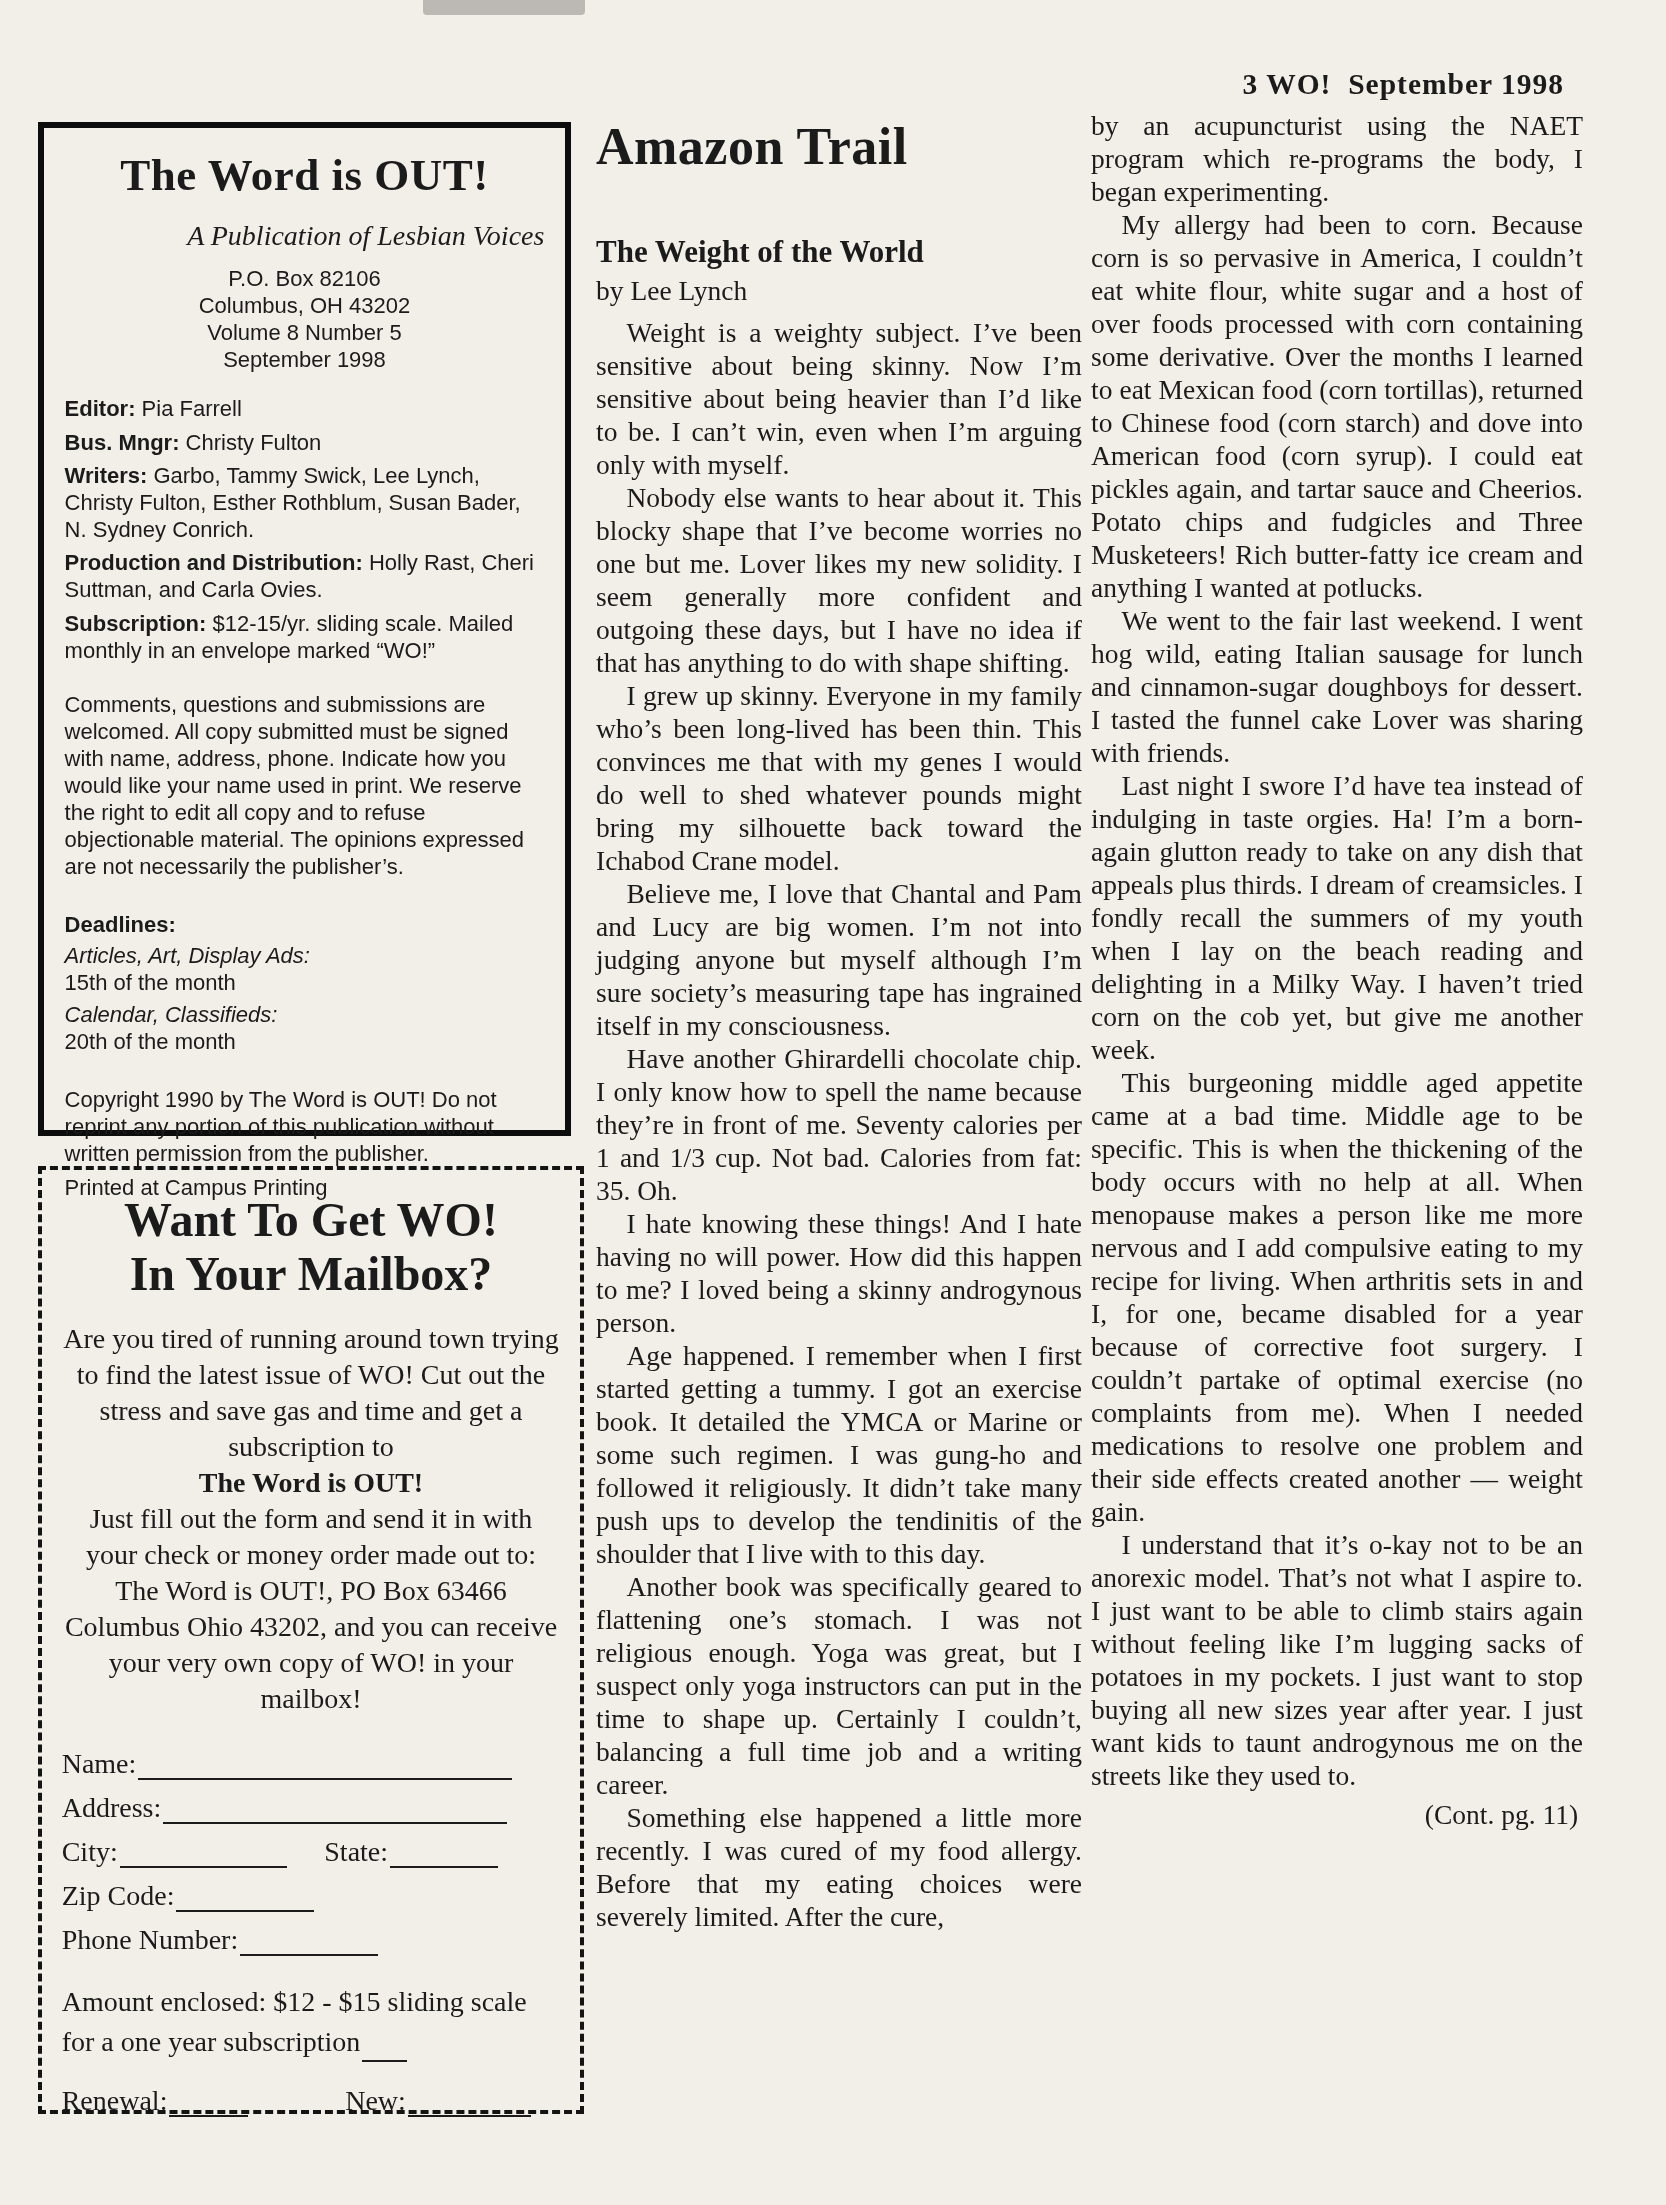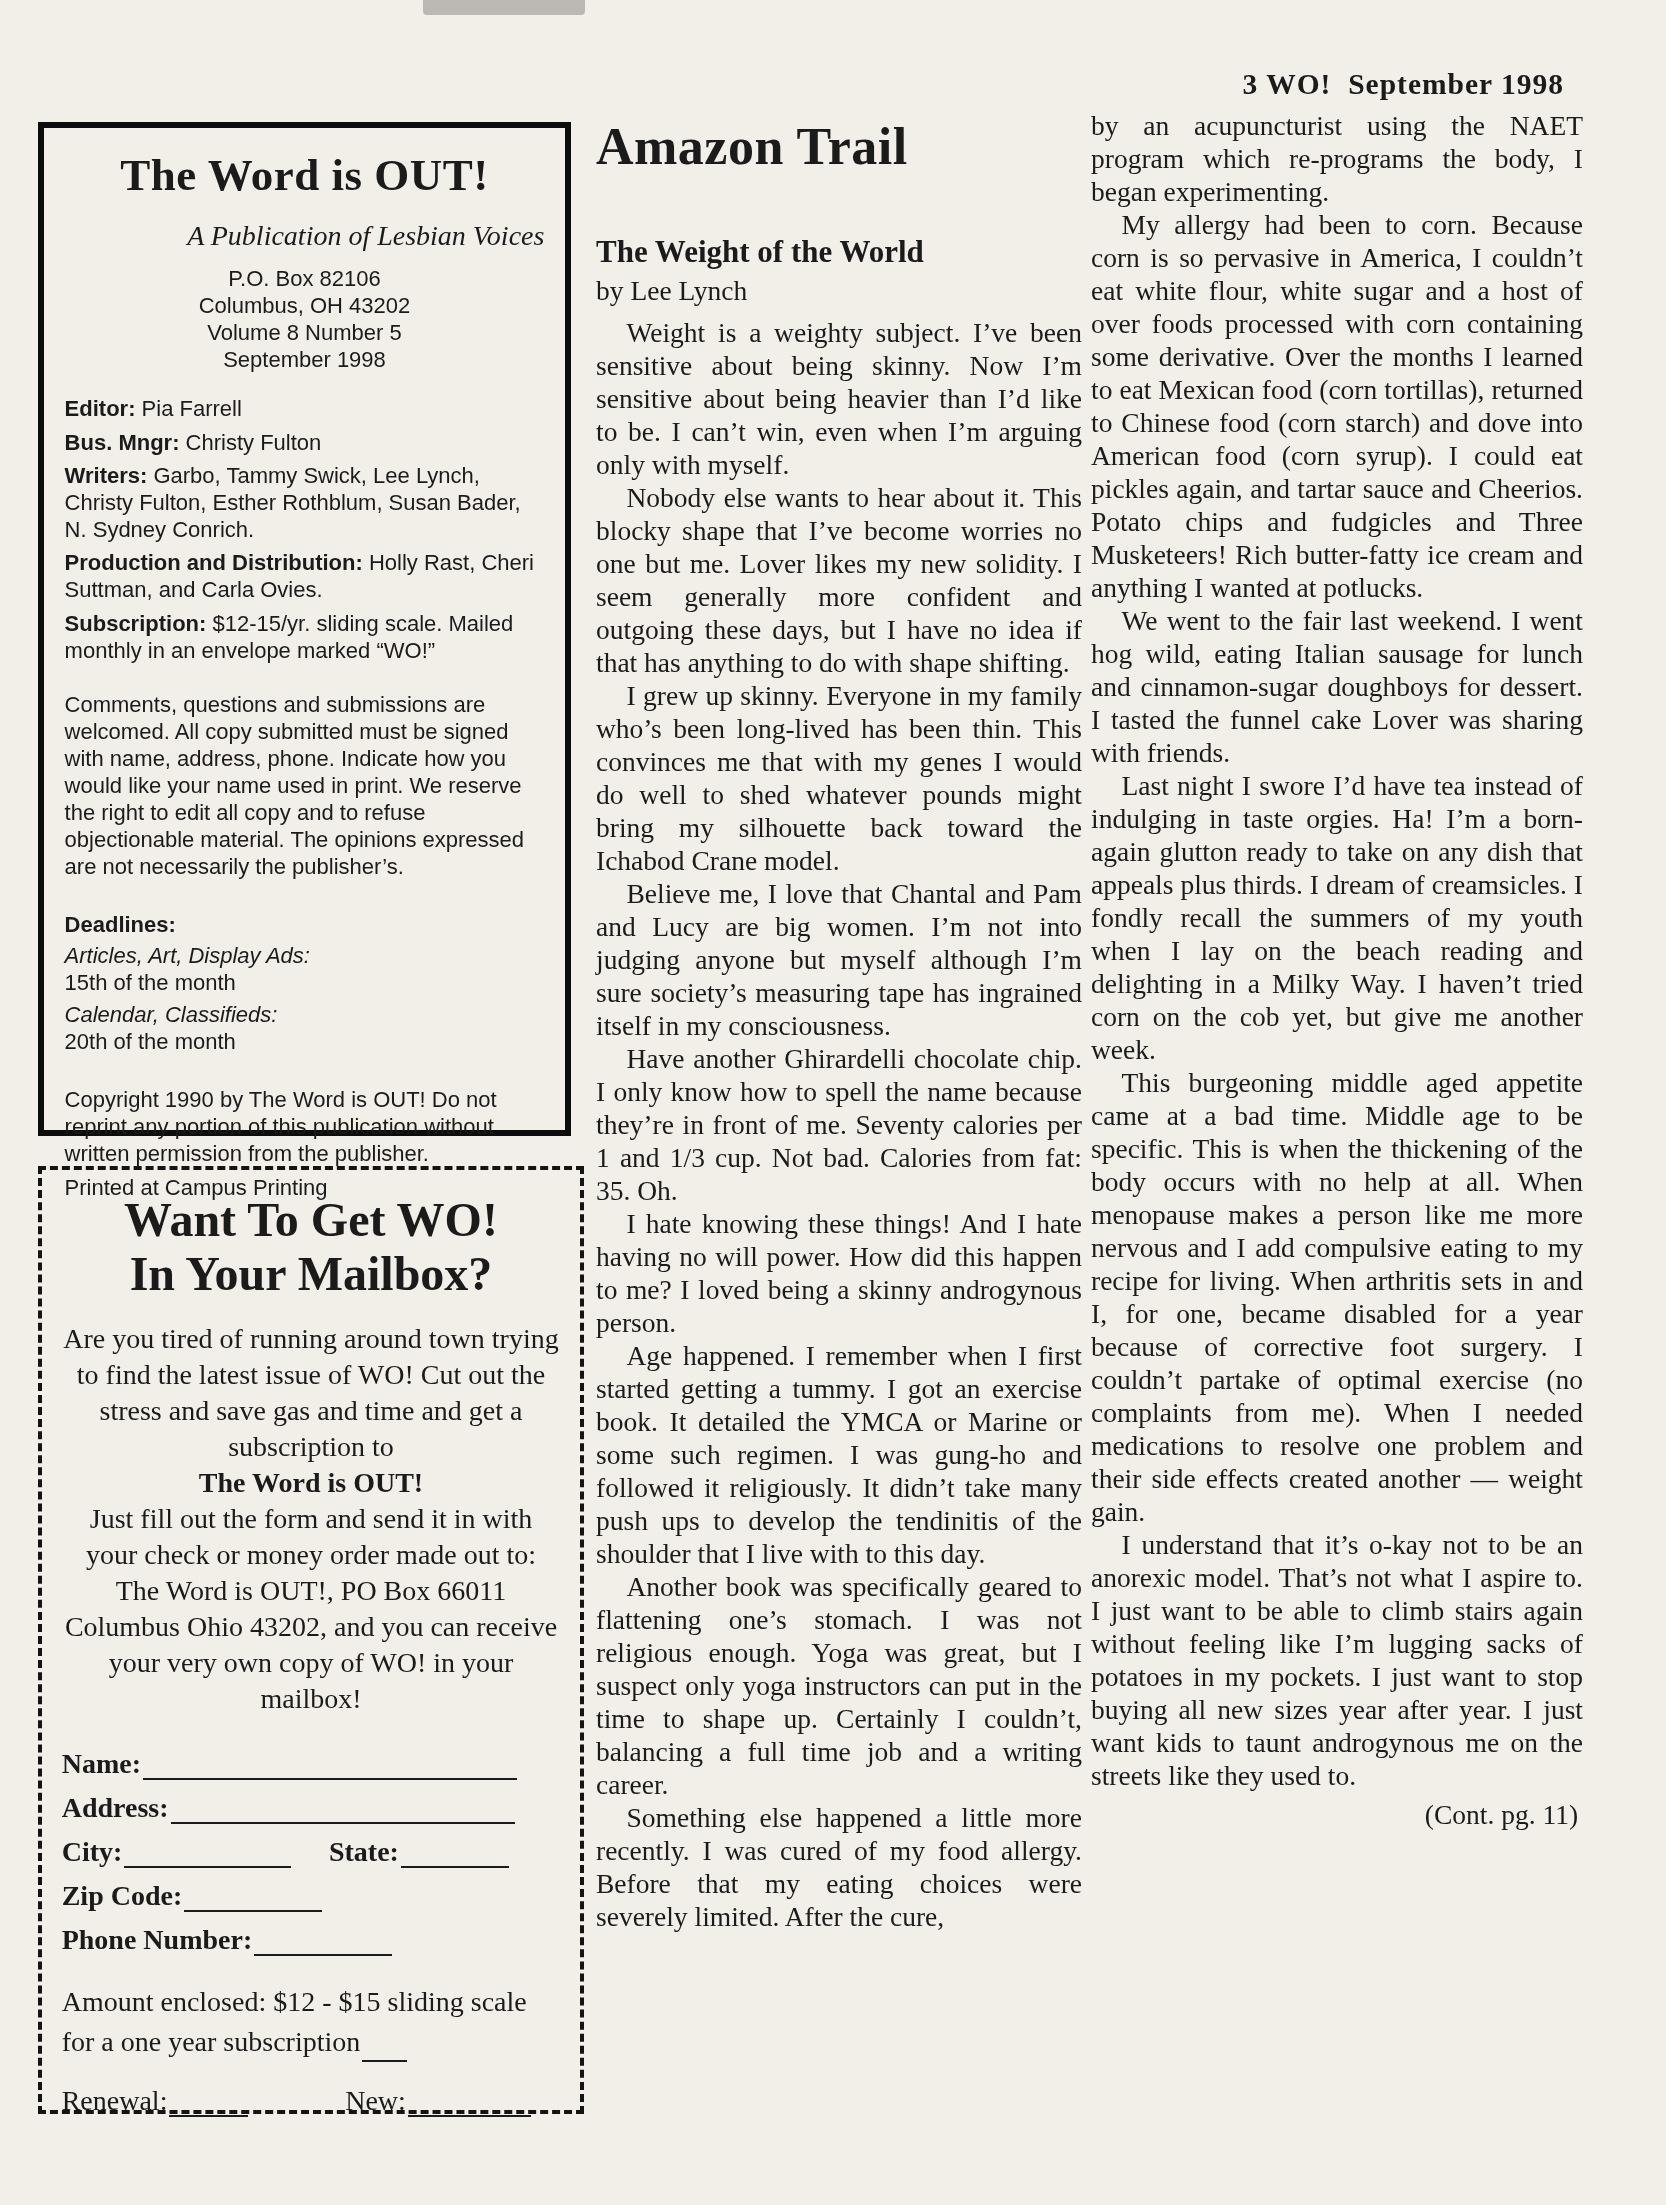--- a/index.html
+++ b/index.html
@@ -49,21 +49,21 @@
   .sub-box {
     position:absolute; left:38px; top:1166px; width:546px; height:948px;
     border:4.9px dashed #141414; box-sizing:border-box;
     padding:17.7px 19.7px 0 19.7px;
   }
   .sb-title { font-size:48px; font-weight:bold; text-align:center; line-height:54px; margin:4.9px 0 0; }
   .sb-para  { font-size:28px; line-height:36px; text-align:center; margin:20.6px 0 0; }
   .sb-para2 { font-size:28px; line-height:36px; text-align:center; margin:0; }
   .sb-bold-line { display:block; font-weight:bold; }
   .form { margin-top:31px; font-size:28px; }
-  .form-row { margin-top:12px; white-space:nowrap;font-weight:bold; }
+  .form-row { margin-top:12px; white-space:nowrap; }
   .blank {
     display:inline-block; border-bottom:2px solid #1b1b1b;
     height:27.5px; vertical-align:bottom; margin-left:2px;
   }
   .amount-row { margin-top:25.6px; line-height:40px; white-space:normal; }
   .amount-row .blank { width:45px; }
   .renewal-row { margin-top:23.6px; display:flex; justify-content:space-between; padding-right:29.5px; }
 
   
   .art-col { position:absolute; }
@@ -117,21 +117,21 @@
 
   <div class="sub-box">
     <h2 class="sb-title">
       <span>Want To Get WO!</span><br>
       <span>In Your Mailbox?</span>
     </h2>
     <p class="sb-para">
       <span>Are you tired of running around town trying to find the latest issue of WO! Cut out the stress and save gas and time and get a subscription to</span>
       <span class="sb-bold-line">The Word is OUT!</span>
     </p>
-    <p class="sb-para2">Just fill out the form and send it in with your check or money order made out to: The Word is OUT!, PO Box 66011 Columbus Ohio 43202, and you can receive your very own copy of WO! in your mailbox!</p>
+    <p class="sb-para2">Just fill out the form and send it in with your check or money order made out to: The Word is OUT!, PO Box 63466 Columbus Ohio 43202, and you can receive your very own copy of WO! in your mailbox!</p>
 
     <div class="form">
       <div class="form-row">
         <span>Name:</span><span class="blank" style="width:374px"></span>
       </div>
       <div class="form-row">
         <span>Address:</span><span class="blank" style="width:344px"></span>
       </div>
       <div class="form-row">
         <span>City:</span><span class="blank" style="width:167px"></span>

